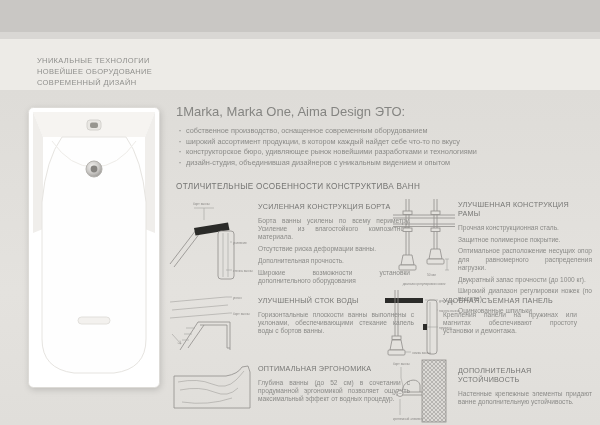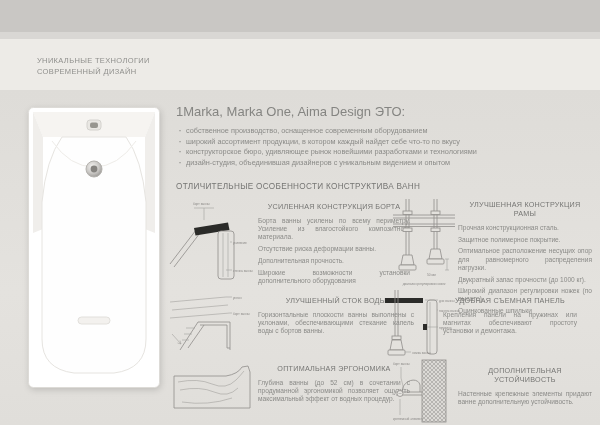--- a/index.html
+++ b/index.html
@@ -29,39 +29,40 @@
 
   .brand { position:absolute; left:176px; top:72px; width:410px; }
   .brand-title { font-size:13px; color:#85858280; color:#858582; margin-bottom:7px; }
   .bullets { }
   .bullet { position:relative; padding-left:10px; font-size:7.3px; line-height:10.5px; color:#8b8b88; }
   .bullet::before { content:"·"; position:absolute; left:3px; top:0; font-weight:bold; color:#8b8b88; }
 
   .features-title { position:absolute; left:176px; top:150px; font-size:8.2px; letter-spacing:.3px; color:#757573; }
 
   .feature { position:absolute; }
-  .feature h3 { margin:0 0 6px 0; font-size:7.2px; font-weight:normal; letter-spacing:.25px; color:#757573;text-align:center; }
+  .feature h3 { margin:0 0 6px 0; font-size:7.2px; font-weight:normal; letter-spacing:.25px; color:#757573; }
   .feature p  { margin:0 0 3.5px 0; font-size:6.6px; line-height:8.2px; text-align:justify; color:#8b8b88; }
 
   .diagram { position:absolute; }
   .diagram svg { display:block; overflow:visible; }
   .dline  { stroke:#8f8d8a; stroke-width:.8; fill:none; }
   .dthin  { stroke:#a3a19d; stroke-width:.6; fill:none; }
   .dfill  { fill:#e3e1dd; stroke:#8f8d8a; stroke-width:.8; }
   .dblack { fill:#2b2b29; stroke:none; }
   .dtext  { font-size:3.2px; fill:#8a8886; }
 </style>
 </head>
 <body>
 
 <div class="page">
 
   <div class="header-band">
     <div class="tagline">
       <div>УНИКАЛЬНЫЕ ТЕХНОЛОГИИ</div>
+      <div>НОВЕЙШЕЕ ОБОРУДОВАНИЕ</div>
       <div>СОВРЕМЕННЫЙ ДИЗАЙН</div>
     </div>
   </div>
 
   <div class="main-band"></div>
 
   <div class="tub">
     <svg width="132" height="281" viewBox="0 0 132 281">
       <defs>
         <radialGradient id="chromeGrad" cx="40%" cy="35%" r="75%">

